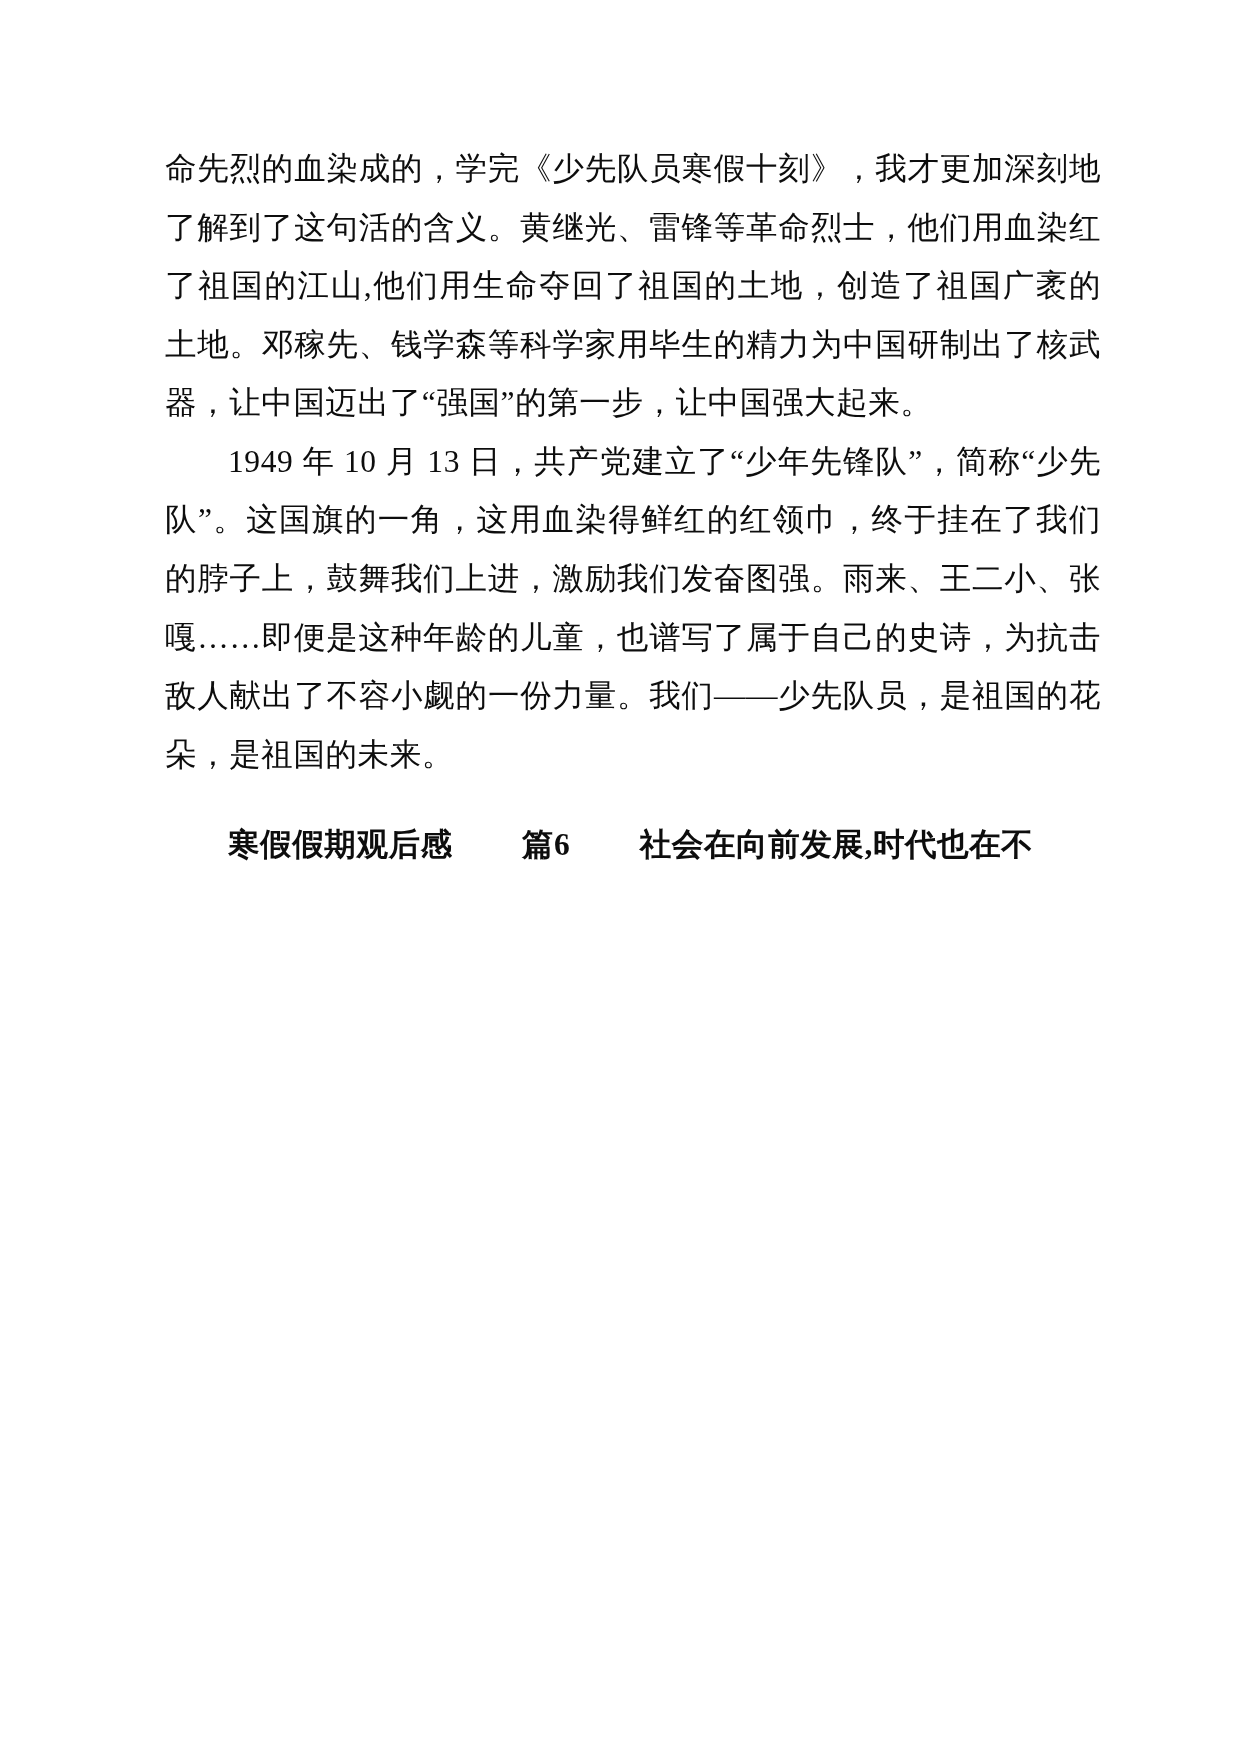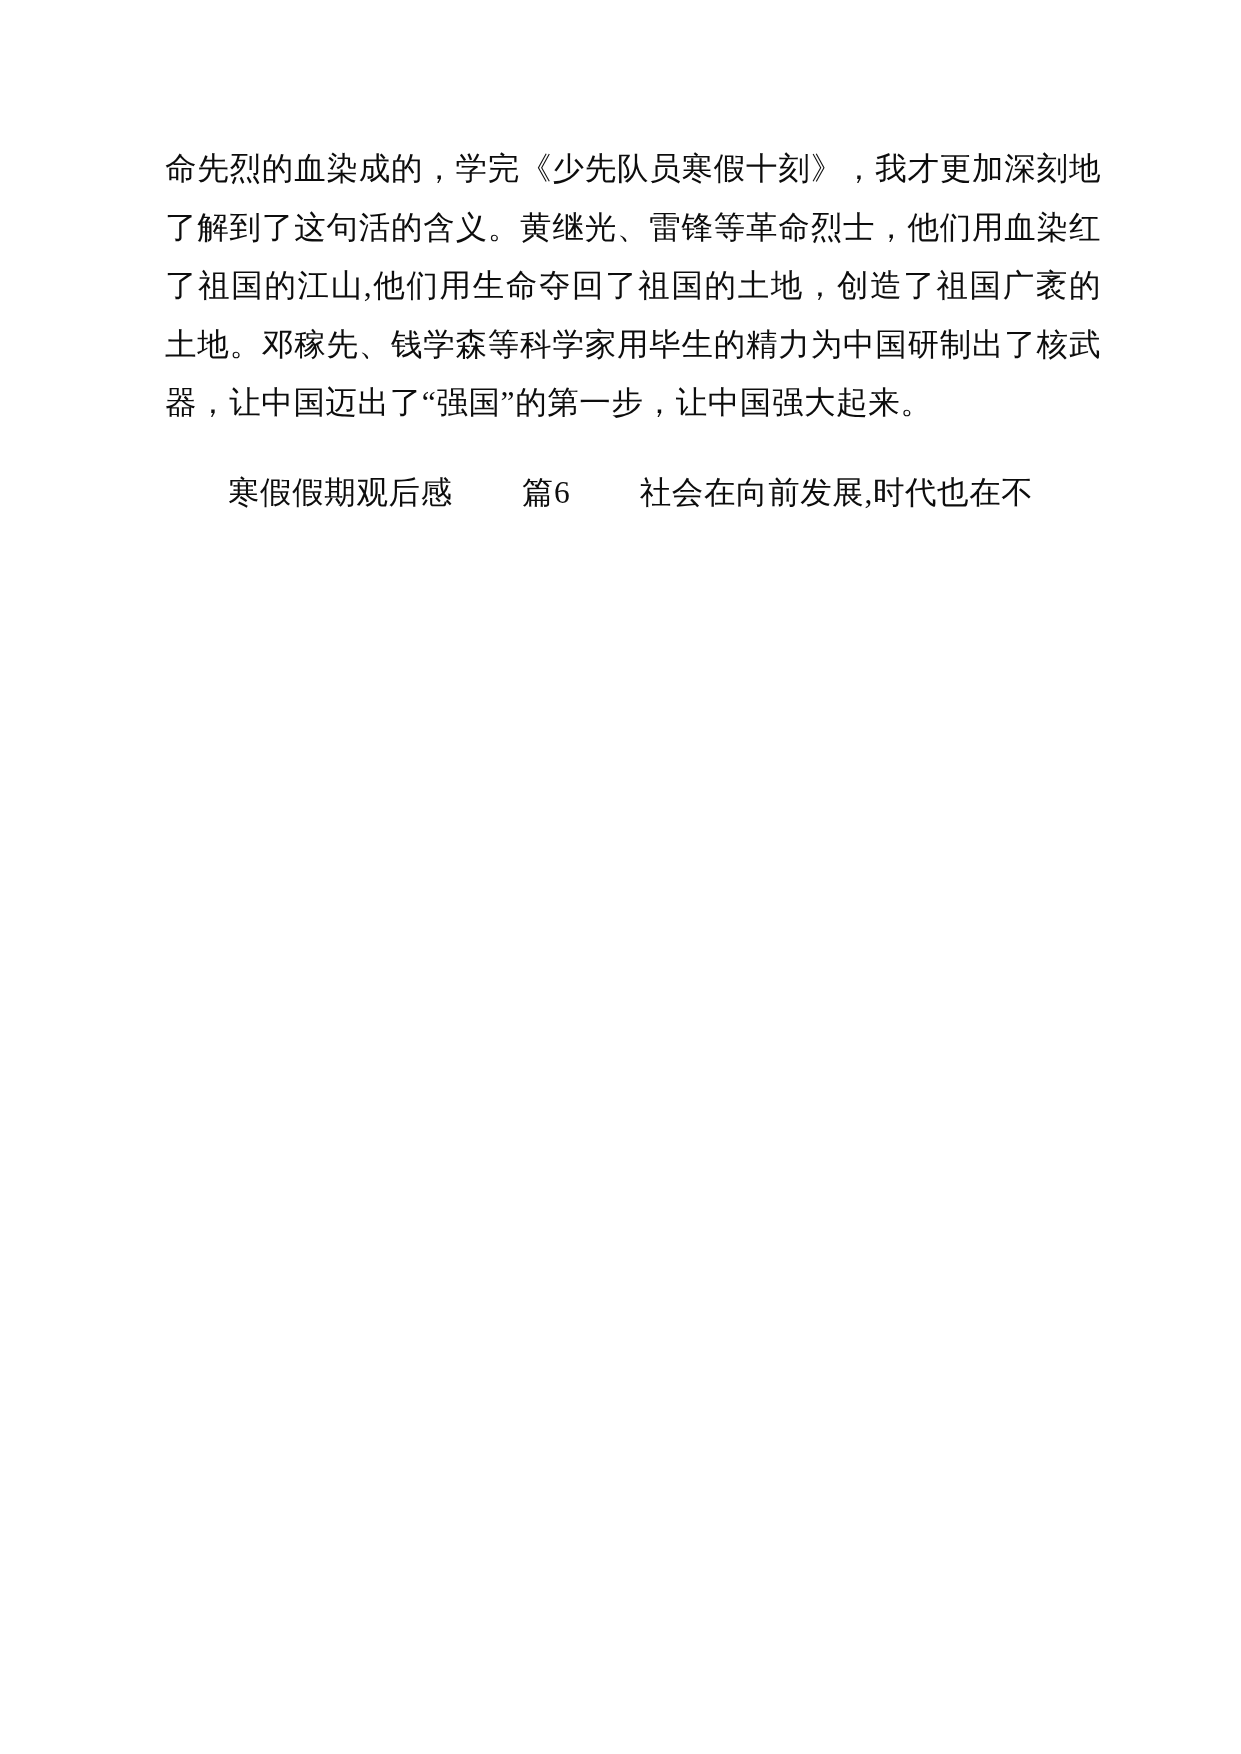--- a/index.html
+++ b/index.html
@@ -35,34 +35,36 @@
   .para.no-indent {
     text-indent: 0;
   }
   .para + .para {
     margin-top: 0px;
   }
   .heading-line {
     text-indent: 2em;
     font-size: 31.5px;
     line-height: 1.86;
+    font-weight: bold;
   }
   .heading-gap {
     display: inline-block;
     width: 2.2em;
   }
 </style>
 </head>
 <body>
 
 <div class="page">
   <div class="doc-body">
 
     <p class="para no-indent">命先烈的血染成的，学完《少先队员寒假十刻》，我才更加深刻地了解到了这句活的含义。黄继光、雷锋等革命烈士，他们用血染红了祖国的江山,他们用生命夺回了祖国的土地，创造了祖国广袤的土地。邓稼先、钱学森等科学家用毕生的精力为中国研制出了核武器，让中国迈出了“强国”的第一步，让中国强大起来。</p>
 
+    <p class="para">1949 年 10 月 13 日，共产党建立了“少年先锋队”，简称“少先队”。这国旗的一角，这用血染得鲜红的红领巾，终于挂在了我们的脖子上，鼓舞我们上进，激励我们发奋图强。雨来、王二小、张嘎……即便是这种年龄的儿童，也谱写了属于自己的史诗，为抗击敌人献出了不容小觑的一份力量。我们——少先队员，是祖国的花朵，是祖国的未来。</p>
 
 
 
 
     <p class="heading-line"><span>寒假假期观后感</span><span class="heading-gap"></span><span>篇6</span><span class="heading-gap"></span><span>社会在向前发展,时代也在不</span></p>
 
   </div>
 </div>
 
 </body></html>

